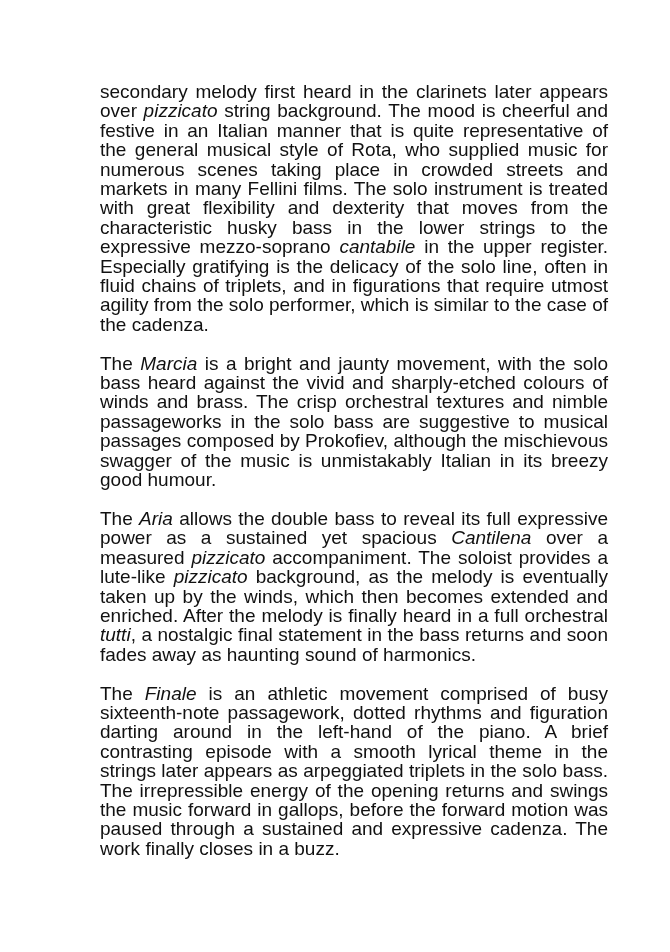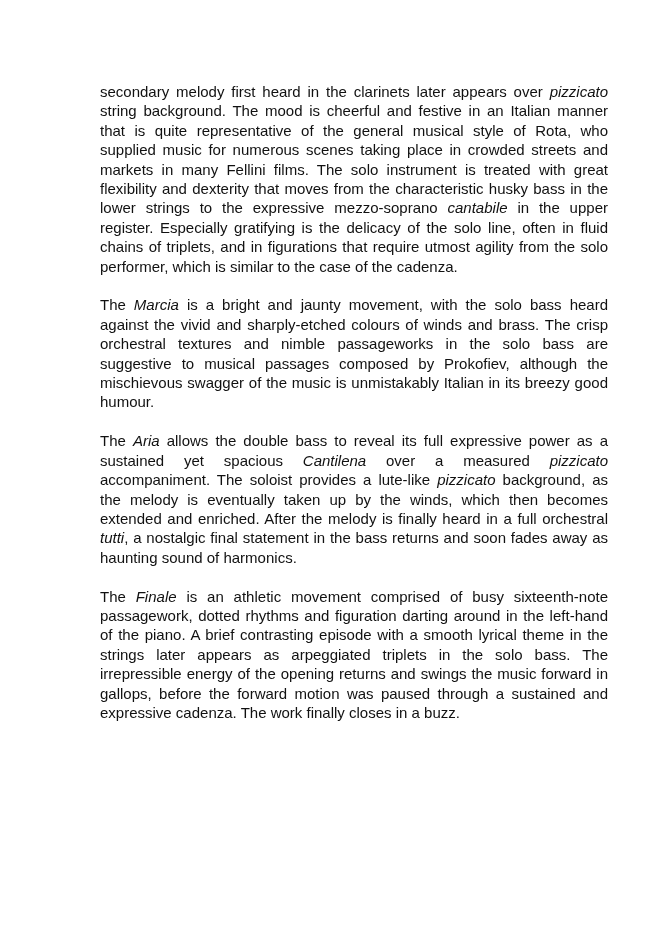--- a/index.html
+++ b/index.html
@@ -20,21 +20,21 @@
       width: 670px;
       height: 952px;
       background: #ffffff;
     }
     .text-body {
       position: absolute;
       left: 100px;
       top: 82px;
       width: 508px;
       font-family: "Liberation Sans", "DejaVu Sans", sans-serif;
-      font-size: 15px;
+      font-size: 19px;
       line-height: 19.4px;
       color: #111111;
       text-align: justify;
     }
     .para {
       margin: 0 0 19.4px 0;
       text-align: justify;
       text-align-last: left;
     }
     .para span.it {

